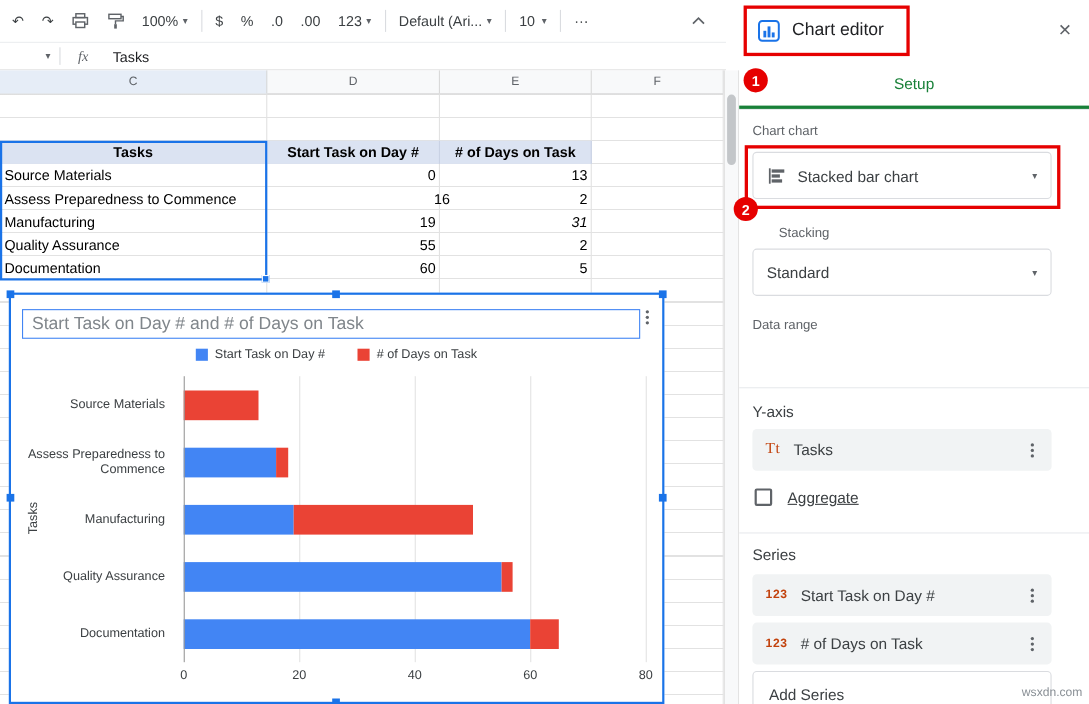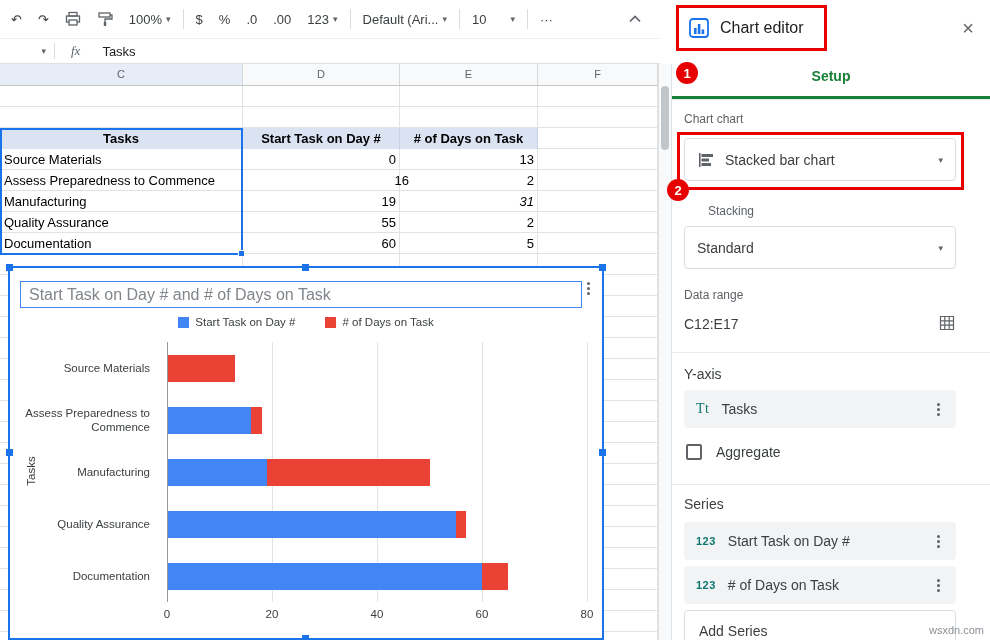--- a/index.html
+++ b/index.html
@@ -65,31 +65,31 @@
   .v-scroll { position:absolute; left:658px; top:64px; width:14px; height:576px; background:#f8f9fa; border-left:1px solid #e0e0e0; border-right:1px solid #e0e0e0; }
   .v-thumb { position:absolute; left:2px; top:22px; width:8px; height:64px; background:#c3c6c9; border-radius:4px; }
 
   
   .panel { position:absolute; left:672px; top:0; width:318px; height:640px; background:#fff; }
   .panel-header { position:absolute; left:0; top:0; right:0; height:56px; display:flex; align-items:center; padding:0 16px; }
   .panel-title { font-size:16px; color:#202124; margin-left:10px; }
   .panel-close { margin-left:auto; font-size:20px; color:#5f6368; cursor:pointer; line-height:1; }
   .tabs { position:absolute; left:0; top:56px; right:0; height:44px; display:flex; border-bottom:1px solid #e8eaed; }
   .tab { flex:1; display:flex; align-items:center; justify-content:center; font-size:14px; color:#5f6368; cursor:pointer; }
-  .tab.active { color:#188038; font-weight:bold; border-bottom:3px solid #188038; }
+  .tab.active { color:#188038; font-weight:normal; border-bottom:3px solid #188038; }
   .p-label { position:absolute; left:12px; font-size:12px; color:#5f6368; }
   .p-section-label { position:absolute; left:12px; font-size:14px; color:#3c4043; }
   .dd { position:absolute; left:12px; width:272px; height:43px; border:1px solid #dadce0; border-radius:4px; display:flex; align-items:center; padding:0 12px; gap:10px; font-size:14px; color:#3c4043; cursor:pointer; background:#fff; }
   .dd .caret { margin-left:auto; }
   .range-row { position:absolute; left:12px; width:272px; height:28px; display:flex; align-items:center; font-size:14px; color:#3c4043; }
   .range-row .grid-ic { margin-left:auto; cursor:pointer; }
   .p-div { position:absolute; left:0; right:0; height:1px; background:#e8eaed; }
   .pill { position:absolute; left:12px; width:272px; height:38px; background:#f1f3f4; border-radius:4px; display:flex; align-items:center; padding:0 12px; gap:12px; font-size:14px; color:#3c4043; cursor:pointer; }
   .pill .vdots { margin-left:auto; cursor:pointer; }
-  .pill-ic { font-size:11px; font-weight:bold; color:#0f766e; letter-spacing:0.5px; }
+  .pill-ic { font-size:11px; font-weight:bold; color:#c2410c; letter-spacing:0.5px; }
   .pill-ic.serif { font-family:"Liberation Serif", serif; font-size:14px; font-weight:normal; }
   .agg-row { position:absolute; left:14px; display:flex; align-items:center; gap:14px; font-size:14px; color:#3c4043; }
   .checkbox { width:16px; height:16px; border:2px solid #5f6368; border-radius:2px; background:#fff; cursor:pointer; }
   .add-series { position:absolute; left:12px; top:610px; width:272px; height:42px; border:1px solid #dadce0; border-radius:4px; display:flex; align-items:center; padding-left:14px; font-size:14px; color:#3c4043; cursor:pointer; }
 
   
   .red-box { position:absolute; border:3px solid #e60000; z-index:50; pointer-events:none; }
   .red-circle { position:absolute; width:22px; height:22px; border-radius:50%; background:#e60000; color:#fff; font-size:13px; font-weight:bold; display:flex; align-items:center; justify-content:center; z-index:51; }
   .watermark { position:absolute; right:6px; top:624px; font-size:11px; color:#8a9096; z-index:40; }
 </style>
@@ -131,21 +131,21 @@
     <span class="tb-btn">
       <span>123</span>
       <span class="caret">▾</span>
     </span>
     <span class="tb-sep"></span>
     <span class="tb-btn">
       <span>Default (Ari...</span>
       <span class="caret">▾</span>
     </span>
     <span class="tb-sep"></span>
-    <span class="tb-btn" style="gap:24px;">
+    <span class="tb-btn" style="gap:6px;">
       <span>10</span>
       <span class="caret">▾</span>
     </span>
     <span class="tb-sep"></span>
     <span class="tb-btn">···</span>
     <span class="tb-btn tb-collapse">
       <svg width="12" height="8" viewBox="0 0 12 8">
           <polyline points="1,6.5 6,1.5 11,6.5" fill="none" stroke="#5f6368" stroke-width="1.6"></polyline>
         </svg>
     </span>
@@ -311,43 +311,35 @@
       <span class="caret">▾</span>
     </div>
 
     <div class="p-label" style="top:204px;margin-left:24px;">Stacking</div>
     <div class="dd" style="top:226px;">
       <span>Standard</span>
       <span class="caret">▾</span>
     </div>
 
     <div class="p-label" style="top:288px;">Data range</div>
-    <div class="range-row" style="top:310px;">
-      <span>C12:E17</span>
-      <span class="grid-ic">
-        <svg width="18" height="18" viewBox="0 0 18 18">
-            <path d="M2.5 2.5 h13 v13 h-13 z M2.5 6.8 h13 M2.5 11.2 h13 M6.8 2.5 v13 M11.2 2.5 v13" fill="none" stroke="#5f6368" stroke-width="1.2"></path>
-          </svg>
-      </span>
-    </div>
 
     <div class="p-div" style="top:352px;"></div>
 
     <div class="p-section-label" style="top:366px;">Y-axis</div>
     <div class="pill" style="top:390px;">
       <span class="pill-ic serif">Tt</span>
       <span>Tasks</span>
       <span class="vdots">
           <i></i>
           <i></i>
           <i></i>
         </span>
     </div>
 
-    <div class="agg-row" style="top:444px;">
+    <div class="agg-row" style="top:444px;text-decoration:underline;">
       <span class="checkbox"></span>
       <span>Aggregate</span>
     </div>
 
     <div class="p-div" style="top:484px;"></div>
 
     <div class="p-section-label" style="top:496px;">Series</div>
     <div class="pill" style="top:522px;">
       <span class="pill-ic">123</span>
       <span>Start Task on Day #</span>

